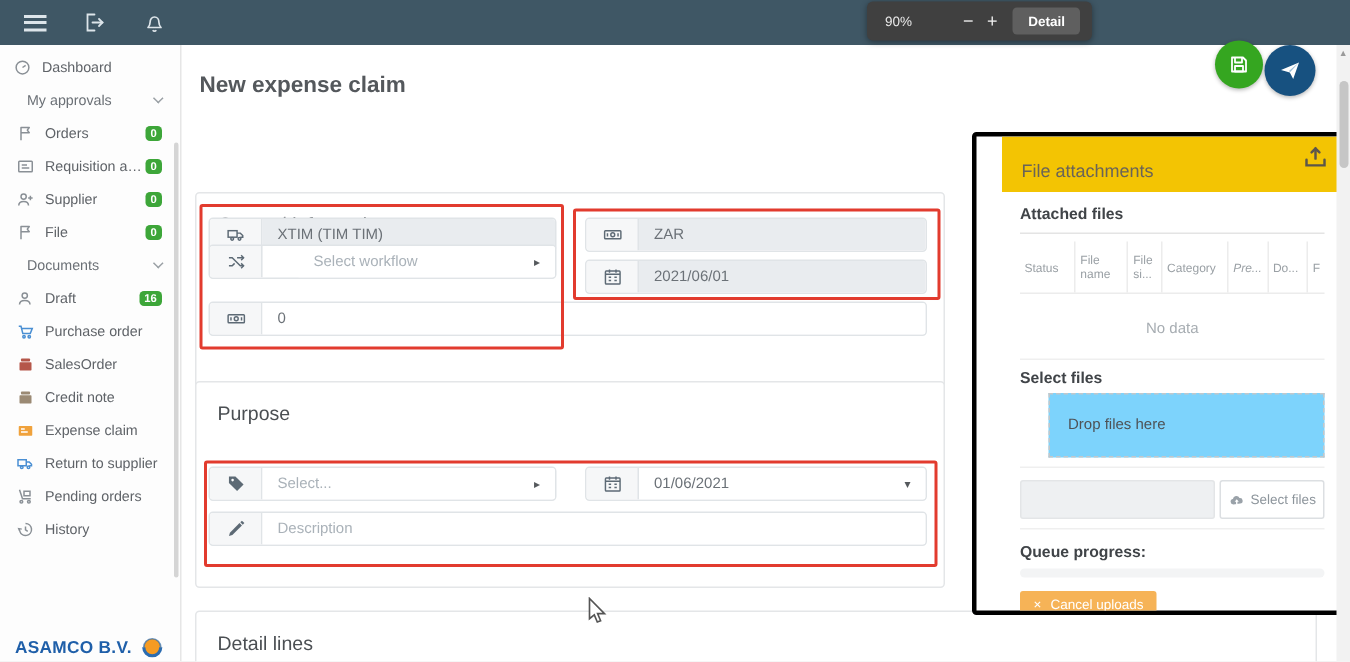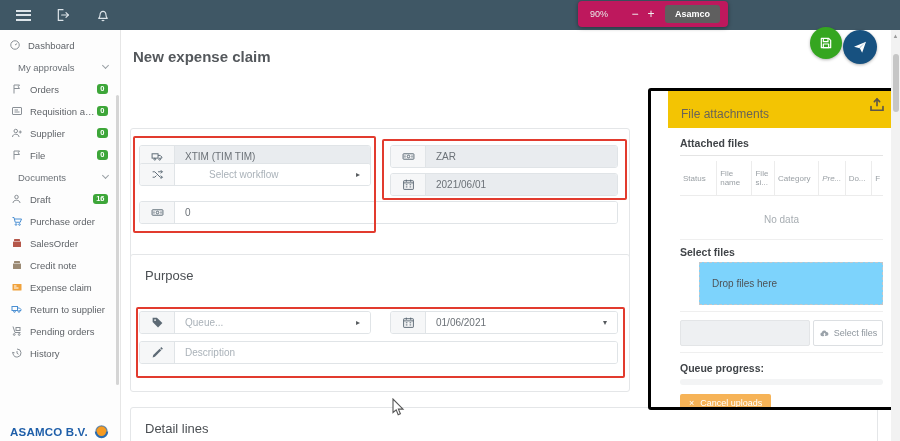--- a/index.html
+++ b/index.html
@@ -10,21 +10,21 @@
   }
   
   .topbar{position:absolute;left:0;top:0;width:900px;height:30px;background:#3f5765;
     display:flex;align-items:center;gap:24px;padding-left:16px;z-index:10;}
   .tb-ic{color:#dde5ea;display:flex;align-items:center;cursor:pointer;}
   .burger{width:15px;height:11px;border-top:2px solid #dde5ea;border-bottom:2px solid #dde5ea;position:relative;}
   .burger::after{content:"";position:absolute;left:0;right:0;top:2.5px;border-top:2px solid #dde5ea;}
   .tb-svg{width:16px;height:16px;}
 
   
-  .zoom-popup{position:absolute;left:578px;top:1px;width:150px;height:26px;background:#be185d;
+  .zoom-popup{position:absolute;left:578px;top:1px;width:150px;height:26px;background:#404040;
     border-radius:4px;display:flex;align-items:center;padding:0 8px;z-index:30;
     box-shadow:0 1px 4px rgba(0,0,0,.4);color:#e9e9e9;font-size:9px;}
   .zp-level{margin-right:auto;margin-left:4px;}
   .zp-btn{width:16px;height:16px;display:flex;align-items:center;justify-content:center;
     font-size:12px;color:#f0f0f0;cursor:pointer;}
   .zp-reset{margin-left:6px;background:#5f5f5f;color:#fff;border:none;border-radius:3px;
     font-size:9px;font-weight:bold;height:18px;padding:0 10px;cursor:pointer;font-family:inherit;}
 
   
   .fab{position:absolute;border-radius:50%;display:flex;align-items:center;justify-content:center;
@@ -136,21 +136,21 @@
         <path d="M5.5 17h13c-1.6-1.6-2.1-3.1-2.1-5.2 0-3-1.7-5.3-4.4-5.3S7.6 8.8 7.6 11.8c0 2.1-.5 3.6-2.1 5.2z"></path>
         <path d="M10.3 19.6a1.9 1.9 0 0 0 3.4 0"></path>
       </svg>
     </span>
   </div>
 
   <div class="zoom-popup">
     <span class="zp-level">90%</span>
     <span class="zp-btn">−</span>
     <span class="zp-btn">+</span>
-    <button class="zp-reset">Asamco</button>
+    <button class="zp-reset">Detail</button>
   </div>
 
   <div class="fab fab-green">
     <svg viewBox="0 0 24 24" fill="none" stroke="#fff" stroke-width="1.8" stroke-linejoin="round">
       <path d="M5 5h11l3 3v11H5z"></path>
         <path d="M8 5v5h7V5"></path>
         <rect x="8" y="13.5" width="8" height="5.5"></rect>
     </svg>
   </div>
   <div class="fab fab-blue">
@@ -396,21 +396,21 @@
     <div class="card-title">Purpose</div>
   </section>
   <div class="fgroup" style="left:139px;top:311px;width:232px;">
     <span class="ficon">
       <svg viewBox="0 0 24 24" fill="currentColor">
           <path d="M3 3h8l10 10-8 8L3 11z"></path>
           <circle cx="7.5" cy="7.5" r="1.6" fill="#fff"></circle>
         </svg>
     </span>
     <span class="fval ph">
-      <span>Queue...</span>
+      <span>Select...</span>
       <span class="arrow-r">▸</span>
     </span>
   </div>
   <div class="fgroup" style="left:390px;top:311px;width:228px;">
     <span class="ficon">
       <svg viewBox="0 0 24 24" fill="none" stroke="currentColor" stroke-width="1.8">
           <rect x="3" y="5" width="18" height="16" rx="1"></rect>
           <path d="M3 9h18M8 3v4M16 3v4"></path>
           <path d="M7 12.5h3M7 16.5h3M14 12.5h3M14 16.5h3"></path>
         </svg>

